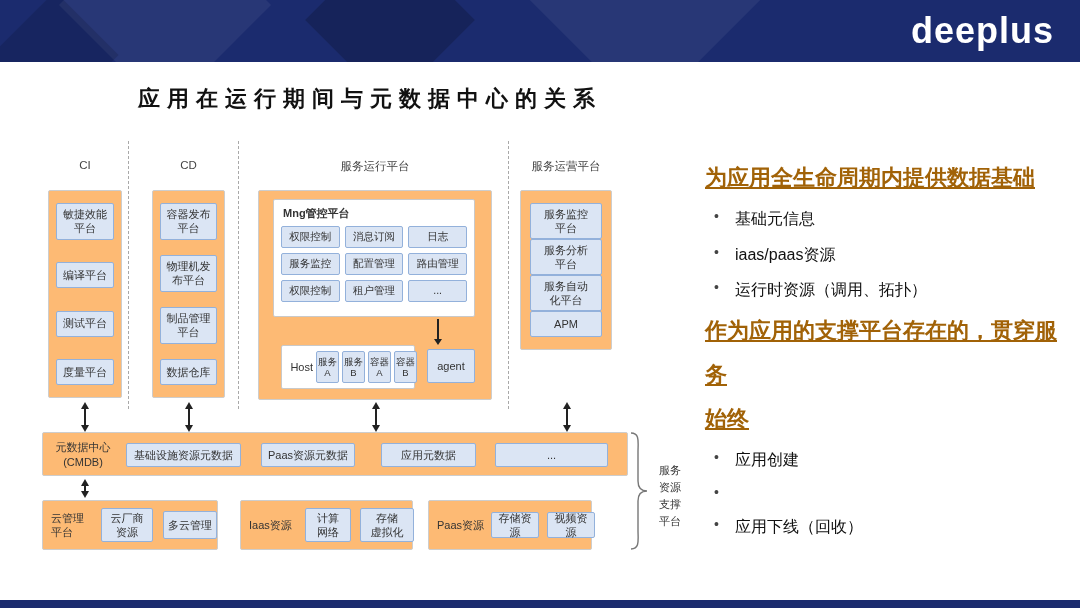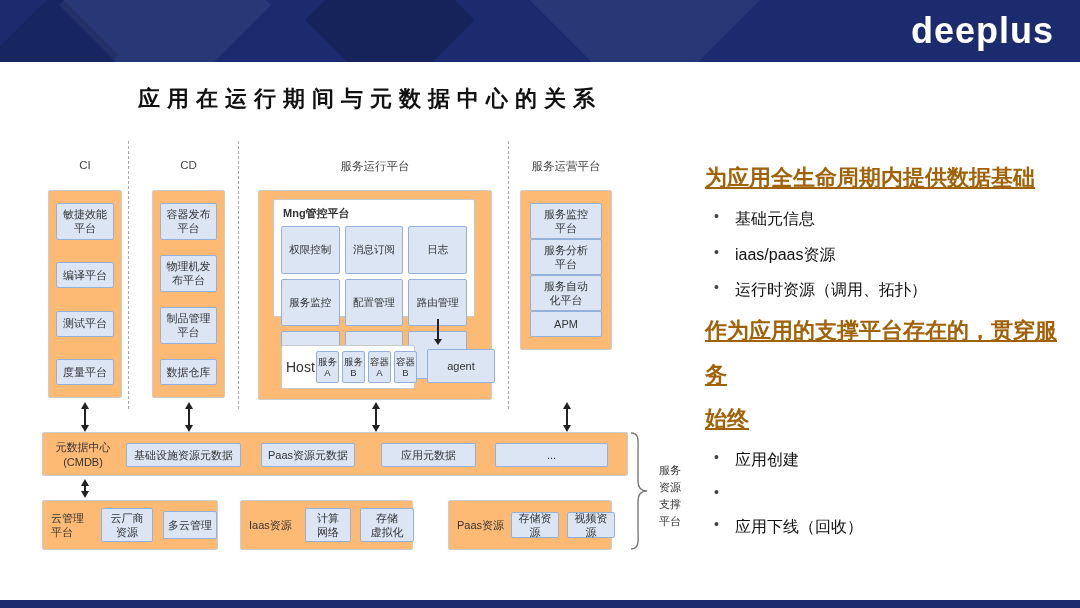--- a/index.html
+++ b/index.html
@@ -48,27 +48,27 @@
     background:#dbe5f4; border:1px solid #93b1db; border-radius:2px;
     font-size:11px; color:#333; line-height:1.3;
     display:flex; align-items:center; justify-content:center;
     text-align:center; white-space:pre-line; padding:3px 2px; min-height:26px;
   }
 
   
   .mng { position:absolute; left:14px; top:8px; width:202px; height:118px; border:1px solid #c9c9c9; background:#fff; border-radius:2px; }
   .mng-title { font-size:11px; font-weight:600; color:#333; padding:6px 0 4px 9px; }
   .mng-grid { display:grid; grid-template-columns:repeat(3,1fr); gap:5px; padding:1px 7px 7px; }
-  .mng-grid .box { min-height:22px; font-size:10.5px; padding:16px 1px; }
+  .mng-grid .box { min-height:22px; font-size:10.5px; padding:3px 1px; }
 
   .host { position:absolute; left:22px; top:154px; width:134px; height:44px; border:1px solid #c9c9c9; background:#fff; border-radius:2px;
           display:flex; align-items:center; gap:3px; padding:4px 4px; }
-  .host-label { font-size:14px; color:#333; width:27px; text-align:left; flex:none; }
+  .host-label { font-size:11px; color:#333; width:27px; text-align:right; flex:none; }
   .host .box { width:23px; min-height:32px; font-size:9.5px; line-height:1.2; padding:1px 0; flex:none; }
-  .agent-box { position:absolute; left:168px; top:158px; width:68px; height:34px; }
+  .agent-box { position:absolute; left:168px; top:158px; width:48px; height:34px; }
 
   
   .arrow-v { position:absolute; width:2px; background:#222; }
   .arrow-v::before { content:""; position:absolute; top:-7px; left:-3.5px; border:4.5px solid transparent; border-bottom:7px solid #222; }
   .arrow-v::after  { content:""; position:absolute; bottom:-7px; left:-3.5px; border:4.5px solid transparent; border-top:7px solid #222; }
   .arrow-down { position:absolute; width:1.5px; background:#222; }
   .arrow-down::after { content:""; position:absolute; bottom:-6px; left:-3.5px; border:4px solid transparent; border-top:6px solid #222; }
 
   
   .band-label { position:absolute; left:8px; top:7px; width:64px; font-size:11px; line-height:1.35; text-align:center; white-space:pre-line; color:#333; }
@@ -197,21 +197,21 @@
   </div>
 
   <div class="panel group" style="left:205px;top:365px;width:173px;height:50px">
     <div class="group-label" style="width:50px">Iaas资源</div>
     <div class="box" style="margin-left:6px;width:46px;height:34px">计算
 网络</div>
     <div class="box" style="margin-left:9px;width:54px;height:34px">存储
 虚拟化</div>
   </div>
 
-  <div class="panel group" style="left:413px;top:365px;width:164px;height:50px">
+  <div class="panel group" style="left:393px;top:365px;width:164px;height:50px">
     <div class="group-label" style="width:50px">Paas资源</div>
     <div class="box" style="margin-left:4px;width:48px;height:26px">存储资源</div>
     <div class="box" style="margin-left:8px;width:48px;height:26px">视频资源</div>
   </div>
 
   <svg class="brace" style="left:592px;top:295px" width="22" height="122" viewBox="0 0 22 122">
     <path d="M4 3 C13 3 11 12 11 22 L11 51 C11 58 15 61 20 61 C15 61 11 64 11 71 L11 100 C11 110 13 119 4 119" stroke="#777" stroke-width="1.4" fill="none"></path>
   </svg>
   <div class="brace-label" style="left:622px;top:327px">服务
 资源

